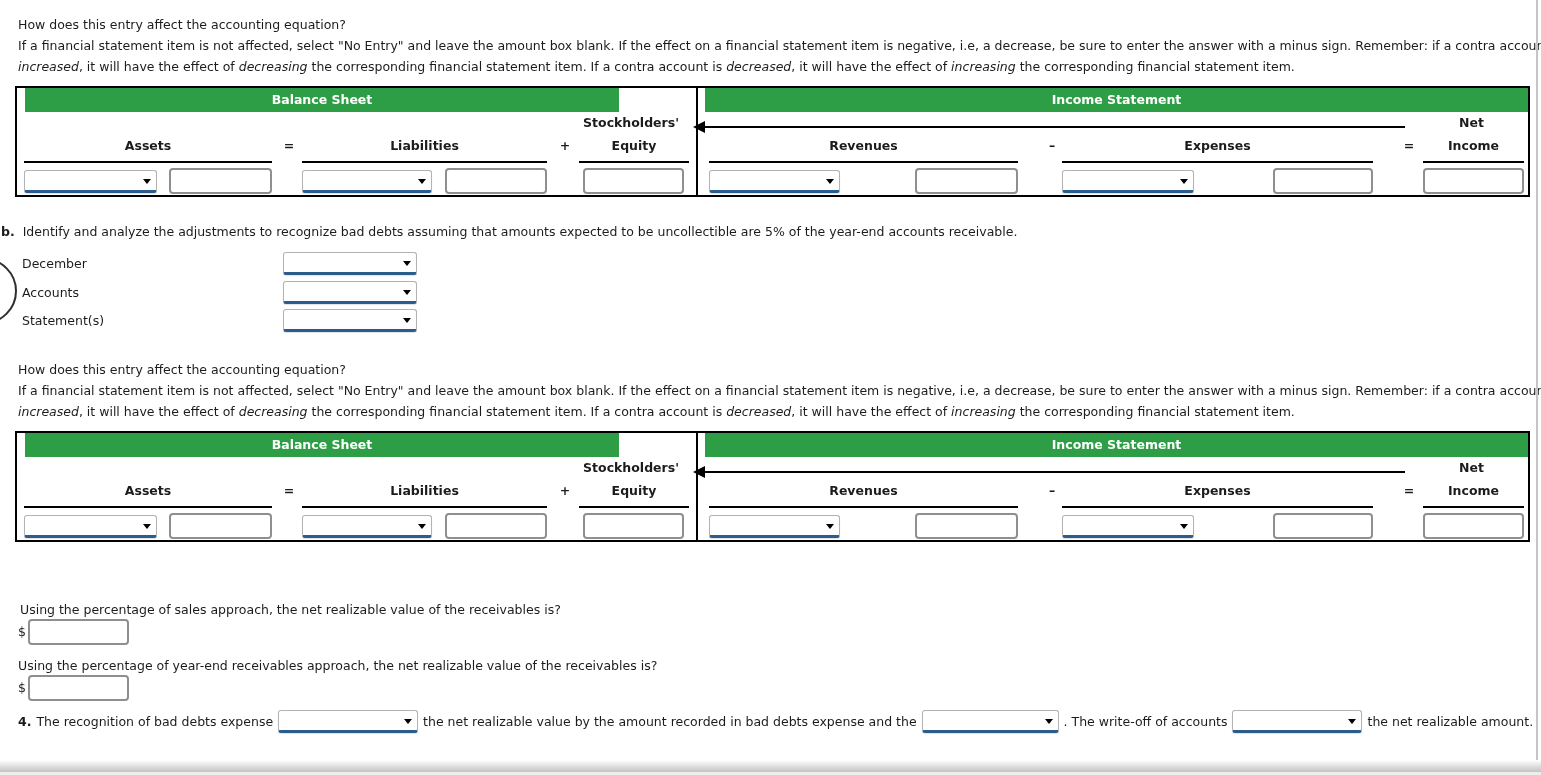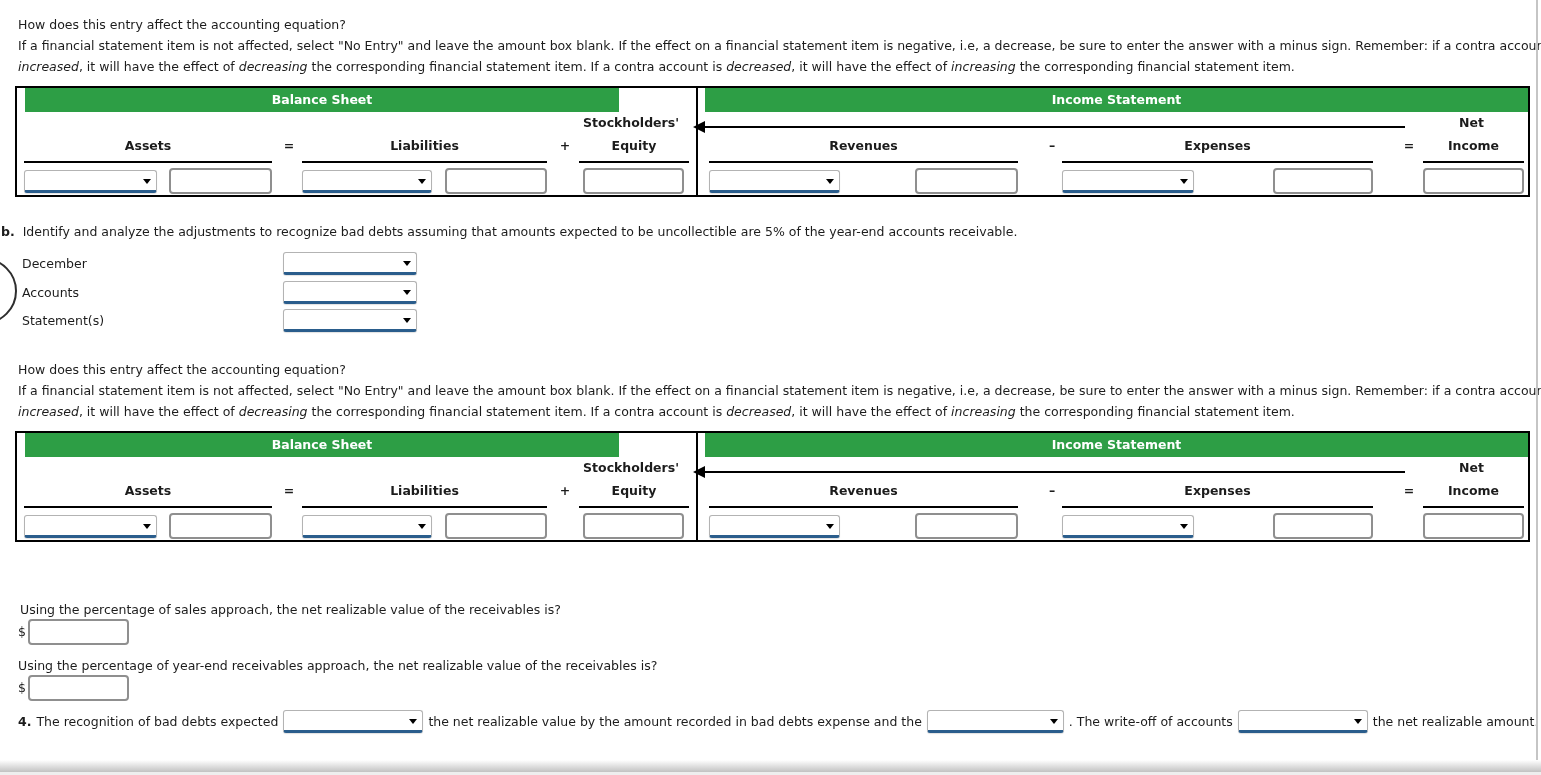--- a/index.html
+++ b/index.html
@@ -184,21 +184,21 @@
   <div class="t" style="left:20px;top:602px;">Using the percentage of sales approach, the net realizable value of the receivables is?</div>
   <div class="dollar" style="left:18px;top:624px;">$</div>
   <input class="amt" style="left: 28px; top: 619px; width: 101px;">
 
   <div class="t" style="left:18px;top:658px;">Using the percentage of year-end receivables approach, the net realizable value of the receivables is?</div>
   <div class="dollar" style="left:18px;top:680px;">$</div>
   <input class="amt" style="left: 28px; top: 675px; width: 101px;">
 
   <div class="inline-line" style="left:18px;top:710px;">
     <span class="b">4.</span>
-    <span>The recognition of bad debts expected</span>
+    <span>The recognition of bad debts expense</span>
     <span class="inline-sel" style="width:140px;">
         <span class="sel-caret"></span>
       </span>
     <span>the net realizable value by the amount recorded in bad debts expense and the</span>
     <span class="inline-sel" style="width:137px;">
         <span class="sel-caret"></span>
       </span>
     <span>. The write-off of accounts</span>
     <span class="inline-sel" style="width:130px;">
         <span class="sel-caret"></span>

